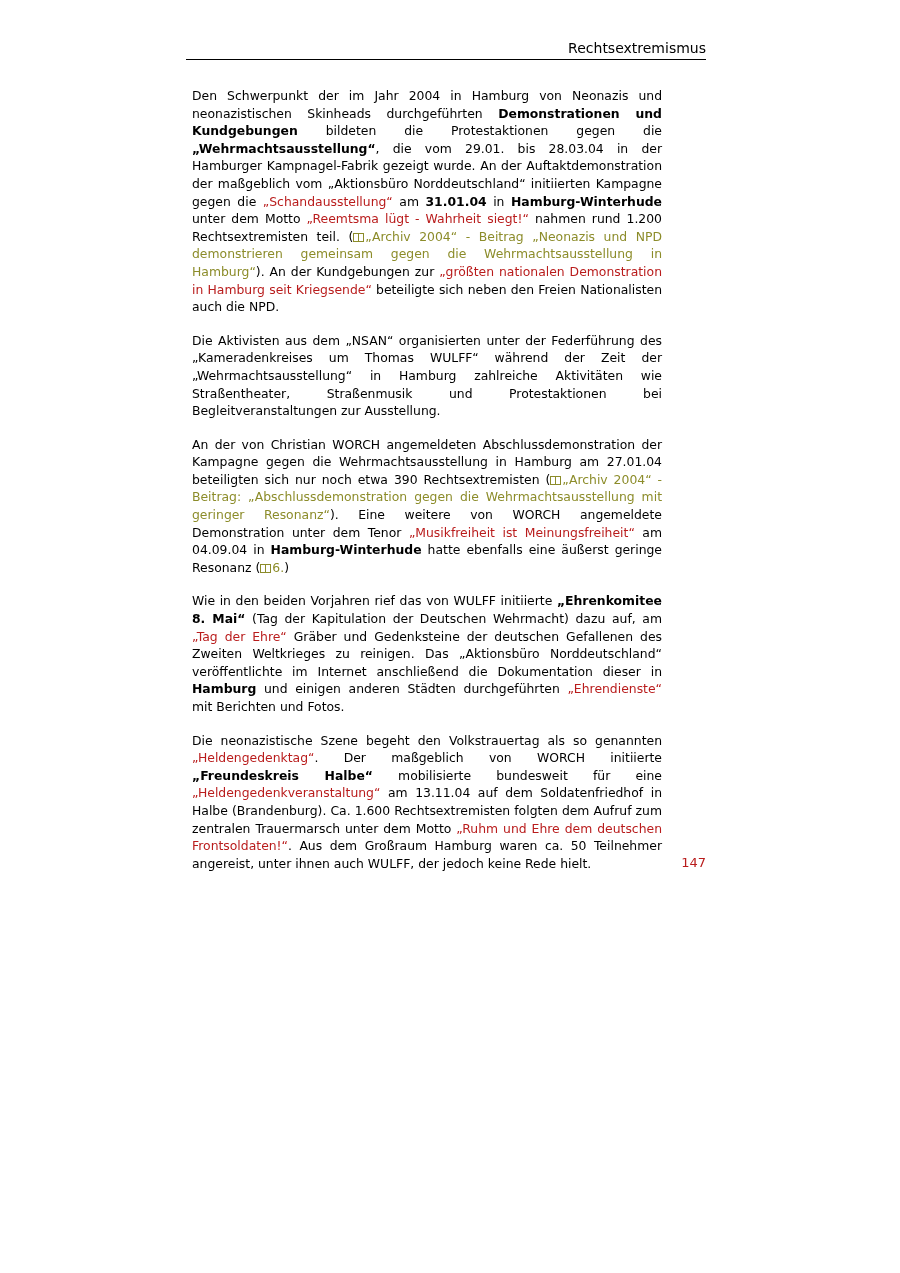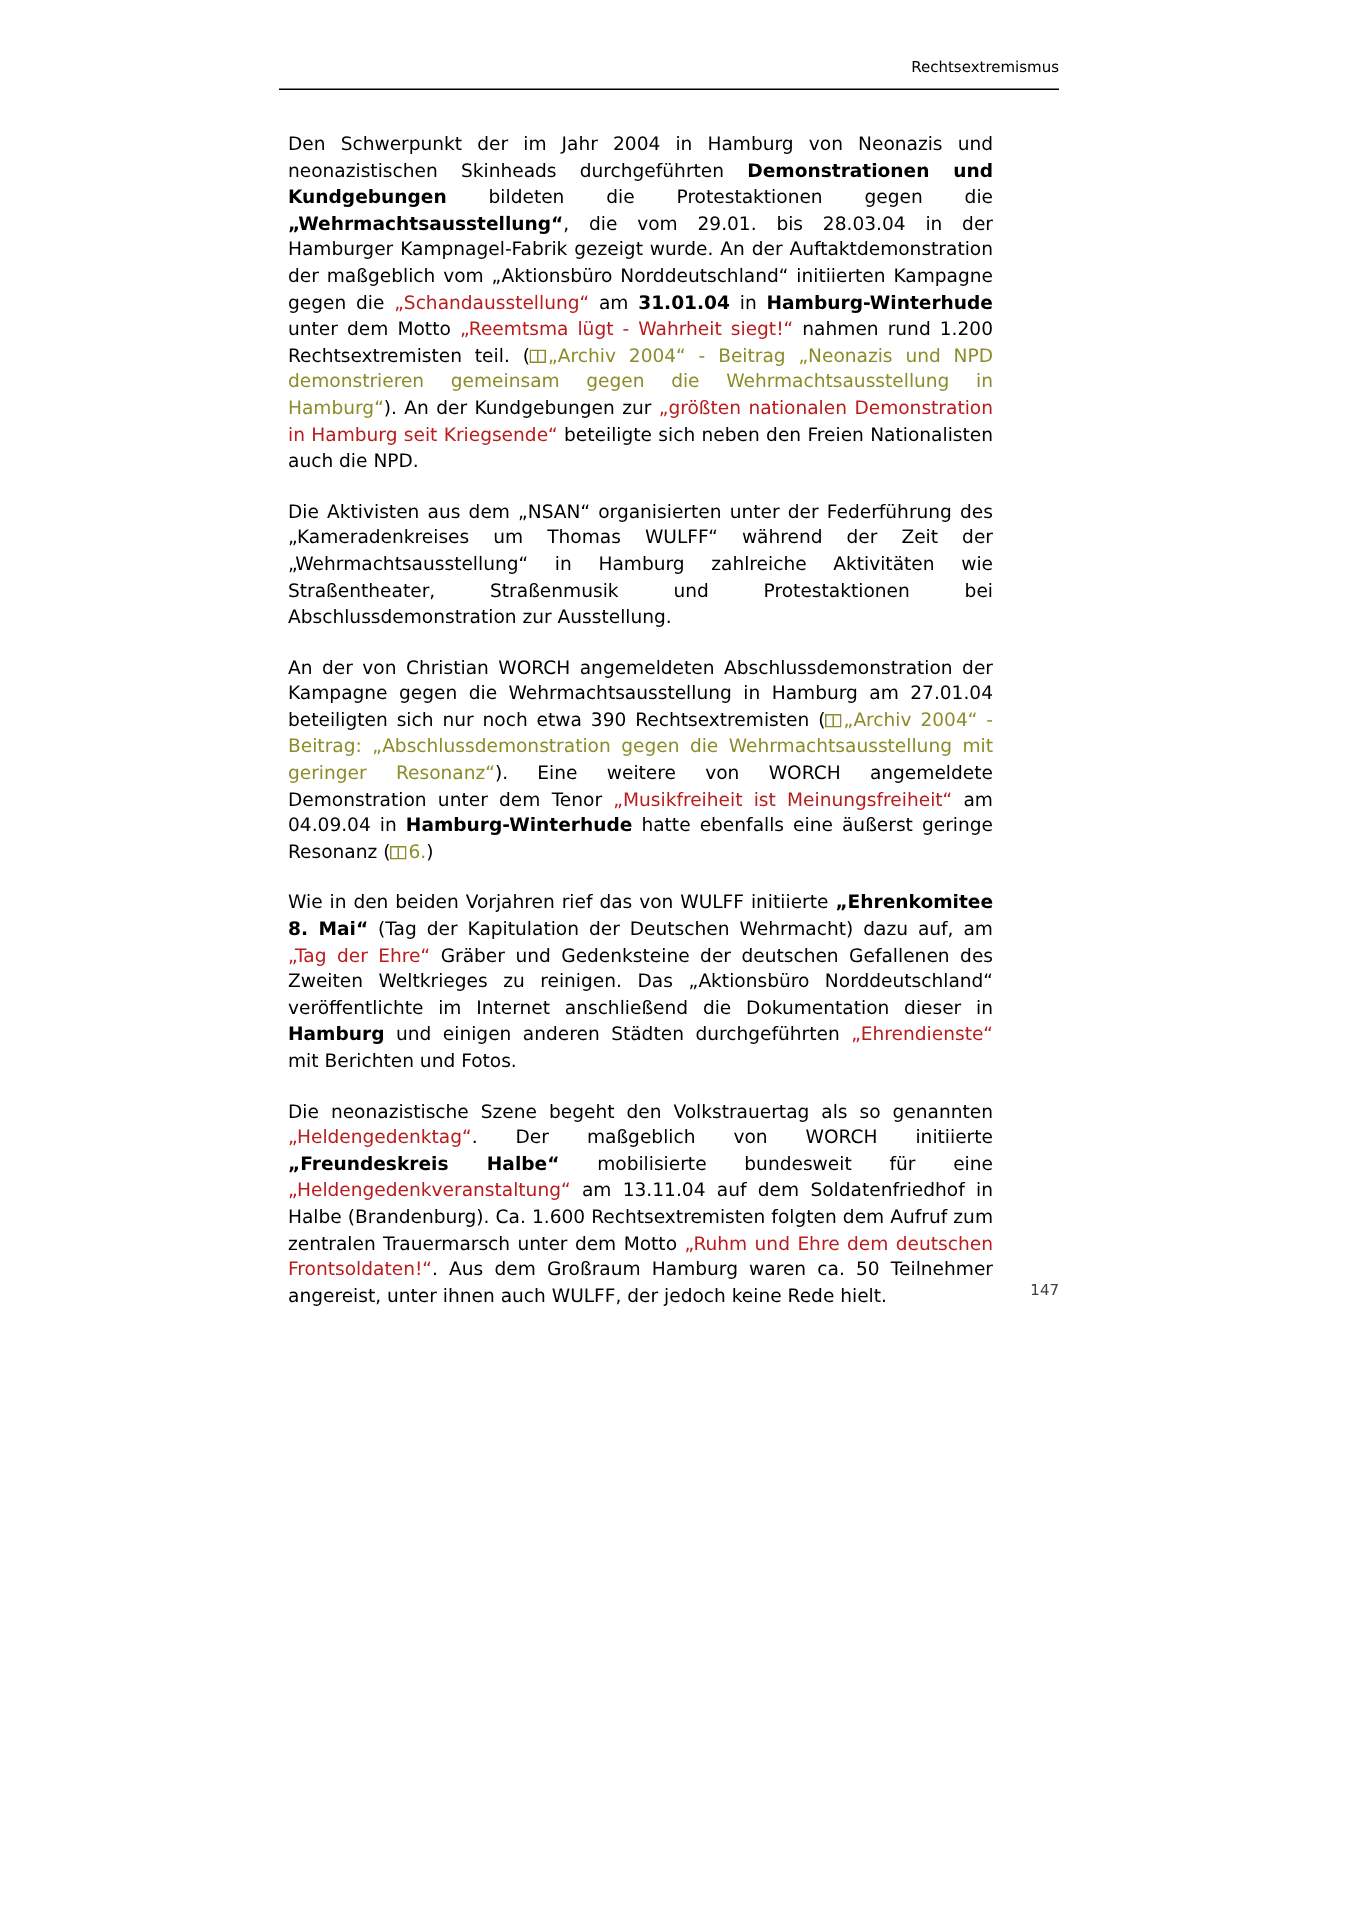--- a/index.html
+++ b/index.html
@@ -20,21 +20,21 @@
     width: 900px;
     height: 1273px;
     box-sizing: border-box;
   }
   .header {
     position: absolute;
     top: 40px;
     left: 186px;
     width: 520px;
     text-align: right;
-    font-size: 10px;
+    font-size: 14px;
     color: #000;
     padding-bottom: 4px;
   }
   .header-rule {
     position: absolute;
     top: 59px;
     left: 186px;
     width: 520px;
     height: 1px;
     background: #000;
@@ -72,40 +72,40 @@
     height: 9px;
     vertical-align: -1px;
     margin-right: 1px;
   }
   .pagenum {
     position: absolute;
     top: 855px;
     left: 186px;
     width: 520px;
     text-align: right;
-    font-size: 10px;
-    color: #404040;
+    font-size: 13px;
+    color: #b91c1c;
   }
 </style>
 </head>
 <body>
 
 <div class="page">
 
   <div class="header">Rechtsextremismus</div>
   <div class="header-rule"></div>
 
   <div class="content">
 
     <p><span>Den Schwerpunkt der im Jahr 2004 in Hamburg von Neonazis und neonazistischen Skinheads durchgeführten </span><b>Demonstrationen und Kundgebungen</b><span> bildeten die Protestaktionen gegen die </span><b>„Wehrmachtsausstellung“</b><span>, die vom 29.01. bis 28.03.04 in der Hamburger Kampnagel-Fabrik gezeigt wurde. An der Auftaktdemonstration der maßgeblich vom „Aktionsbüro Norddeutschland“ initiierten Kampagne gegen die </span><span class="link-blue">„Schandausstellung“</span><span> am </span><b>31.01.04</b><span> in </span><b>Hamburg-Winterhude</b><span> unter dem Motto </span><span class="link-blue">„Reemtsma lügt - Wahrheit siegt!“</span><span> nahmen rund 1.200 Rechtsextremisten teil. (</span><span class="booklet-icon"><svg width="11" height="9" viewBox="0 0 11 9">
             <rect x="0.5" y="0.5" width="10" height="8" fill="none" stroke="#8c8c2a" stroke-width="1"></rect>
             <line x1="5.5" y1="1" x2="5.5" y2="8" stroke="#8c8c2a" stroke-width="1"></line>
           </svg></span><span class="link-olive">„Archiv 2004“ - Beitrag „Neonazis und NPD demonstrieren gemeinsam gegen die Wehrmachtsausstellung in Hamburg“</span><span>). An der Kundgebungen zur </span><span class="link-blue">„größten nationalen Demonstration in Hamburg seit Kriegsende“</span><span> beteiligte sich neben den Freien Nationalisten auch die NPD.</span></p>
 
-    <p>Die Aktivisten aus dem „NSAN“ organisierten unter der Federführung des „Kameradenkreises um Thomas WULFF“ während der Zeit der „Wehrmachtsausstellung“ in Hamburg zahlreiche Aktivitäten wie Straßentheater, Straßenmusik und Protestaktionen bei Abschlussdemonstration zur Ausstellung.</p>
+    <p>Die Aktivisten aus dem „NSAN“ organisierten unter der Federführung des „Kameradenkreises um Thomas WULFF“ während der Zeit der „Wehrmachtsausstellung“ in Hamburg zahlreiche Aktivitäten wie Straßentheater, Straßenmusik und Protestaktionen bei Begleitveranstaltungen zur Ausstellung.</p>
 
     <p><span>An der von Christian WORCH angemeldeten Abschlussdemonstration der Kampagne gegen die Wehrmachtsausstellung in Hamburg am 27.01.04 beteiligten sich nur noch etwa 390 Rechtsextremisten (</span><span class="booklet-icon"><svg width="11" height="9" viewBox="0 0 11 9">
             <rect x="0.5" y="0.5" width="10" height="8" fill="none" stroke="#8c8c2a" stroke-width="1"></rect>
             <line x1="5.5" y1="1" x2="5.5" y2="8" stroke="#8c8c2a" stroke-width="1"></line>
           </svg></span><span class="link-olive">„Archiv 2004“ - Beitrag: „Abschlussdemonstration gegen die Wehrmachtsausstellung mit geringer Resonanz“</span><span>). Eine weitere von WORCH angemeldete Demonstration unter dem Tenor </span><span class="link-blue">„Musikfreiheit ist Meinungsfreiheit“</span><span> am 04.09.04 in </span><b>Hamburg-Winterhude</b><span> hatte ebenfalls eine äußerst geringe Resonanz (</span><span class="booklet-icon"><svg width="11" height="9" viewBox="0 0 11 9">
             <rect x="0.5" y="0.5" width="10" height="8" fill="none" stroke="#8c8c2a" stroke-width="1"></rect>
             <line x1="5.5" y1="1" x2="5.5" y2="8" stroke="#8c8c2a" stroke-width="1"></line>
           </svg></span><span class="link-olive">6.</span><span>)</span></p>
 
     <p><span>Wie in den beiden Vorjahren rief das von WULFF initiierte </span><b>„Ehrenkomitee 8. Mai“</b><span> (Tag der Kapitulation der Deutschen Wehrmacht) dazu auf, am </span><span class="link-blue">„Tag der Ehre“</span><span> Gräber und Gedenksteine der deutschen Gefallenen des Zweiten Weltkrieges zu reinigen. Das „Aktionsbüro Norddeutschland“ veröffentlichte im Internet anschließend die Dokumentation dieser in </span><b>Hamburg</b><span> und einigen anderen Städten durchgeführten </span><span class="link-blue">„Ehrendienste“</span><span> mit Berichten und Fotos.</span></p>

